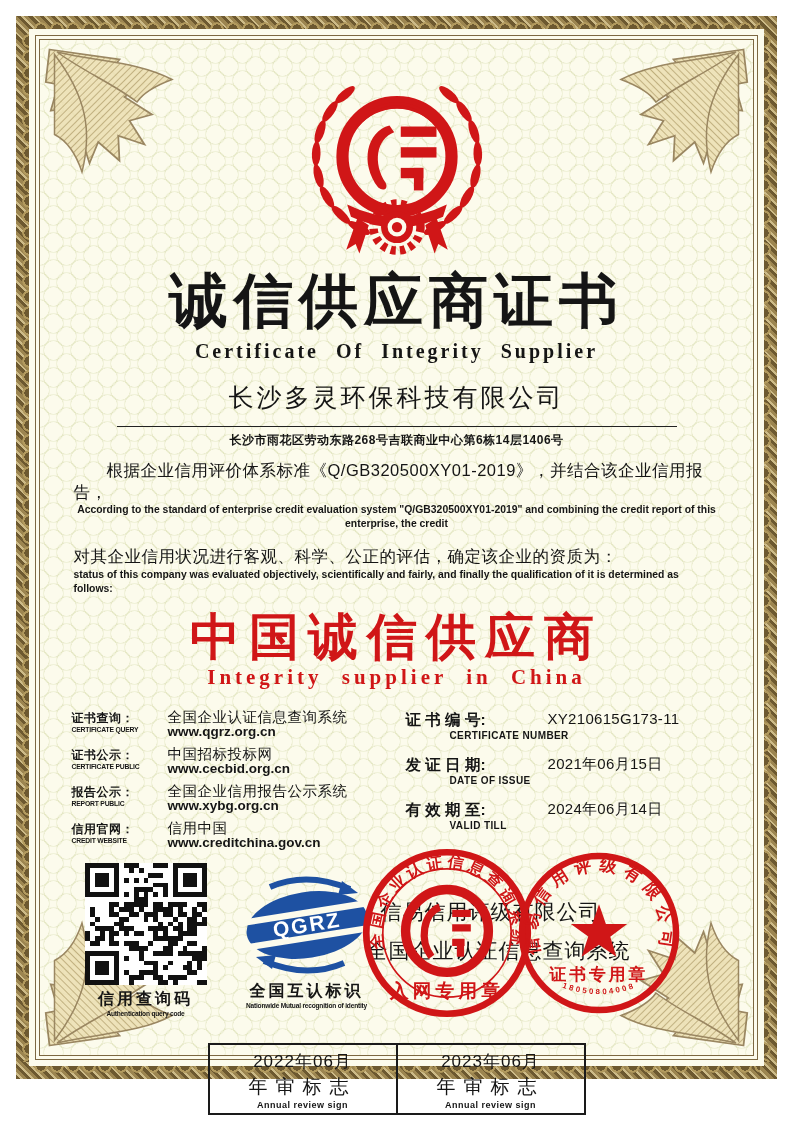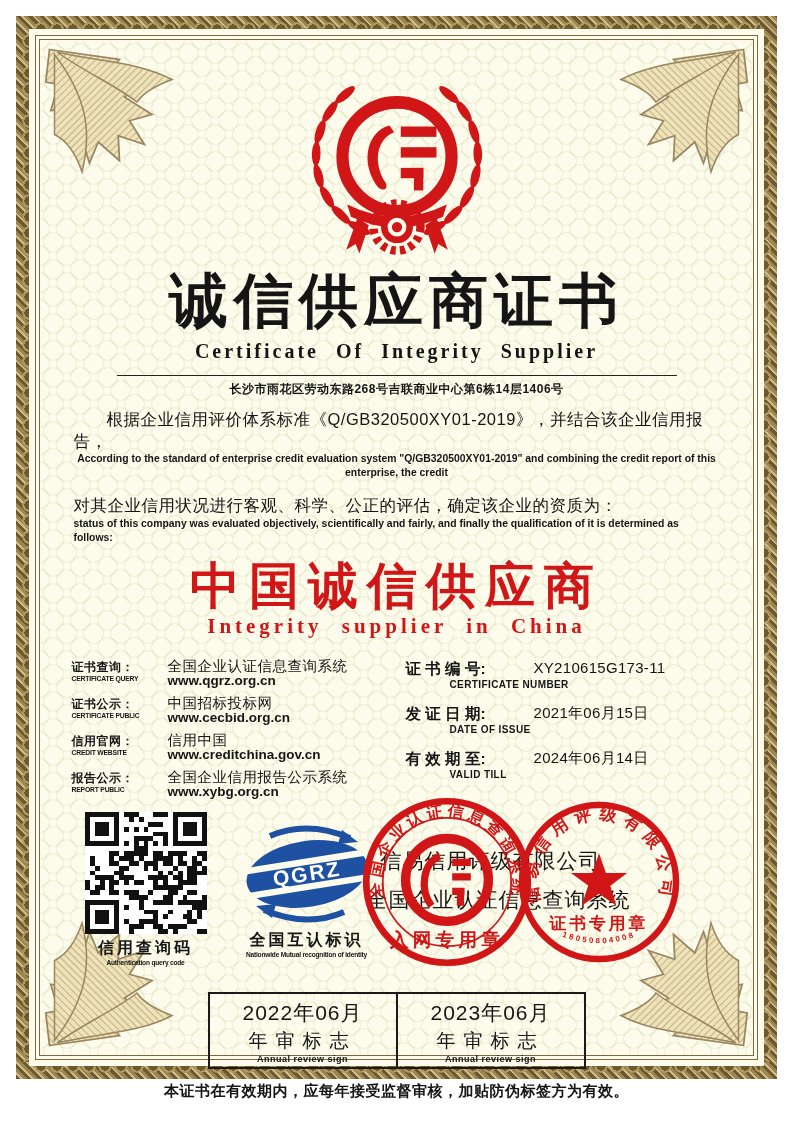--- a/index.html
+++ b/index.html
@@ -52,41 +52,41 @@
   .frow{display:flex;}
   .flab{width:92px;flex:0 0 92px;}
   .flab-cn{font-size:12px;font-weight:bold;letter-spacing:.5px;white-space:nowrap;}
   .flab-en{font-size:6.8px;font-weight:bold;letter-spacing:-.2px;white-space:nowrap;margin-top:-1px;}
   .fval{margin-left:4px;}
   .fval-cn{font-size:14.5px;letter-spacing:.5px;line-height:1.05;}
   .fval-url{font-size:13.5px;font-weight:bold;line-height:1.1;}
   .rlab{width:122px;flex:0 0 122px;}
   .rlab-cn{font-size:15.5px;font-weight:bold;white-space:nowrap;}
   .rlab-en{font-size:10px;font-weight:bold;letter-spacing:.4px;white-space:nowrap;margin-top:-1px;padding-left:44px;}
-  .rval{font-size:15px;margin-left:6px;letter-spacing:.3px;}
+  .rval{font-size:15px;margin-left:20px;letter-spacing:.3px;}
   
   .seals{position:relative;width:660px;height:180px;margin:8px auto 0;}
   .qr-wrap{position:absolute;left:18px;top:4px;width:122px;}
   .qr-svg{width:122px;height:122px;background:#fff;display:block;}
   .seal-lab-cn{font-size:16px;font-weight:bold;letter-spacing:3px;margin-top:4px;}
   .seal-lab-en{font-size:6.6px;font-weight:bold;letter-spacing:-.2px;margin-top:0;}
   .qgrz-wrap{position:absolute;left:150px;top:14px;width:180px;text-align:center;}
   .qgrz-svg{width:150px;height:104px;display:block;margin:0 auto;}
   .issuers{position:absolute;left:300px;top:36px;width:330px;text-align:left;z-index:1;}
   .iss-line{font-size:21px;letter-spacing:1px;line-height:1.0;}
   .iss-1{margin-left:14px;margin-top:6px;}
   .iss-2{margin-top:18px;}
   .stamp{position:absolute;z-index:2;}
   .stamp-left{left:292px;top:-14px;width:176px;height:176px;}
   .stamp-right{left:448px;top:-10px;width:168px;height:168px;}
   
   .annual{width:374px;margin:4px auto 0;border:2px solid #1a1a1a;display:flex;background:transparent;}
   .acell{flex:1;padding:5px 0 3px;}
   .acell+.acell{border-left:2px solid #1a1a1a;}
-  .a-date{font-size:21px;letter-spacing:1px;}
+  .a-date{font-size:17px;letter-spacing:1px;}
   .a-cn{font-size:19px;letter-spacing:8px;margin-top:1px;}
   .a-en{font-size:9px;font-weight:bold;letter-spacing:.5px;}
   
   .foot-line{font-size:15px;font-weight:bold;letter-spacing:.5px;margin-top:13px;}
   svg text{font-family:"Liberation Sans","DejaVu Sans",sans-serif;}
 </style>
 </head>
 <body>
 
 <svg width="0" height="0" style="position:absolute">
@@ -160,20 +160,21 @@
             <circle cx="100" cy="170" r="17"></circle>
             <circle cx="100" cy="170" r="10" fill="#fcfbec"></circle>
             <circle cx="100" cy="170" r="5.5"></circle>
             <path d="M58,160 l-12,34 10,-6 4,10 10,-30 Z"></path>
             <path d="M142,160 l12,34 -10,-6 -4,10 -10,-30 Z"></path>
           </g>
         </svg>
 
         <div class="title-cn">诚信供应商证书</div>
         <div class="title-en">Certificate Of Integrity Supplier</div>
+        <div class="company">长沙多灵环保科技有限公司</div>
         <hr class="rule">
         <div class="address">长沙市雨花区劳动东路268号吉联商业中心第6栋14层1406号</div>
 
         <div class="para">
           <div class="p-cn ind">根据企业信用评价体系标准《Q/GB320500XY01-2019》，并结合该企业信用报告，</div>
           <div class="p-en cen">According to the standard of enterprise credit evaluation system "Q/GB320500XY01-2019" and combining the credit report of this enterprise, the credit</div>
         </div>
         <div class="para" style="margin-top:15px">
           <div class="p-cn">对其企业信用状况进行客观、科学、公正的评估，确定该企业的资质为：</div>
           <div class="p-en">status of this company was evaluated objectively, scientifically and fairly, and finally the qualification of it is determined as follows:</div>
@@ -199,36 +200,36 @@
                   <div class="flab-cn">证书公示：</div>
                 <div class="flab-en">CERTIFICATE PUBLIC</div>
                 </div>
               <div class="fval">
                   <div class="fval-cn">中国招标投标网</div>
                 <div class="fval-url">www.cecbid.org.cn</div>
                 </div>
             </div>
             <div class="frow">
               <div class="flab">
+                  <div class="flab-cn">报告公示：</div>
+                <div class="flab-en">REPORT PUBLIC</div>
+                </div>
+              <div class="fval">
+                  <div class="fval-cn">全国企业信用报告公示系统</div>
+                <div class="fval-url">www.xybg.org.cn</div>
+                </div>
+            </div>
+            <div class="frow">
+              <div class="flab">
                   <div class="flab-cn">信用官网：</div>
                 <div class="flab-en">CREDIT WEBSITE</div>
                 </div>
               <div class="fval">
                   <div class="fval-cn">信用中国</div>
                 <div class="fval-url">www.creditchina.gov.cn</div>
-                </div>
-            </div>
-            <div class="frow">
-              <div class="flab">
-                  <div class="flab-cn">报告公示：</div>
-                <div class="flab-en">REPORT PUBLIC</div>
-                </div>
-              <div class="fval">
-                  <div class="fval-cn">全国企业信用报告公示系统</div>
-                <div class="fval-url">www.xybg.org.cn</div>
                 </div>
             </div>
           </div>
           <div class="fcol-r">
             <div class="frow">
               <div class="rlab">
                   <div class="rlab-cn">证 书 编 号:</div>
                 <div class="rlab-en">CERTIFICATE NUMBER</div>
                 </div>
               <div class="rval">XY210615G173-11</div>

